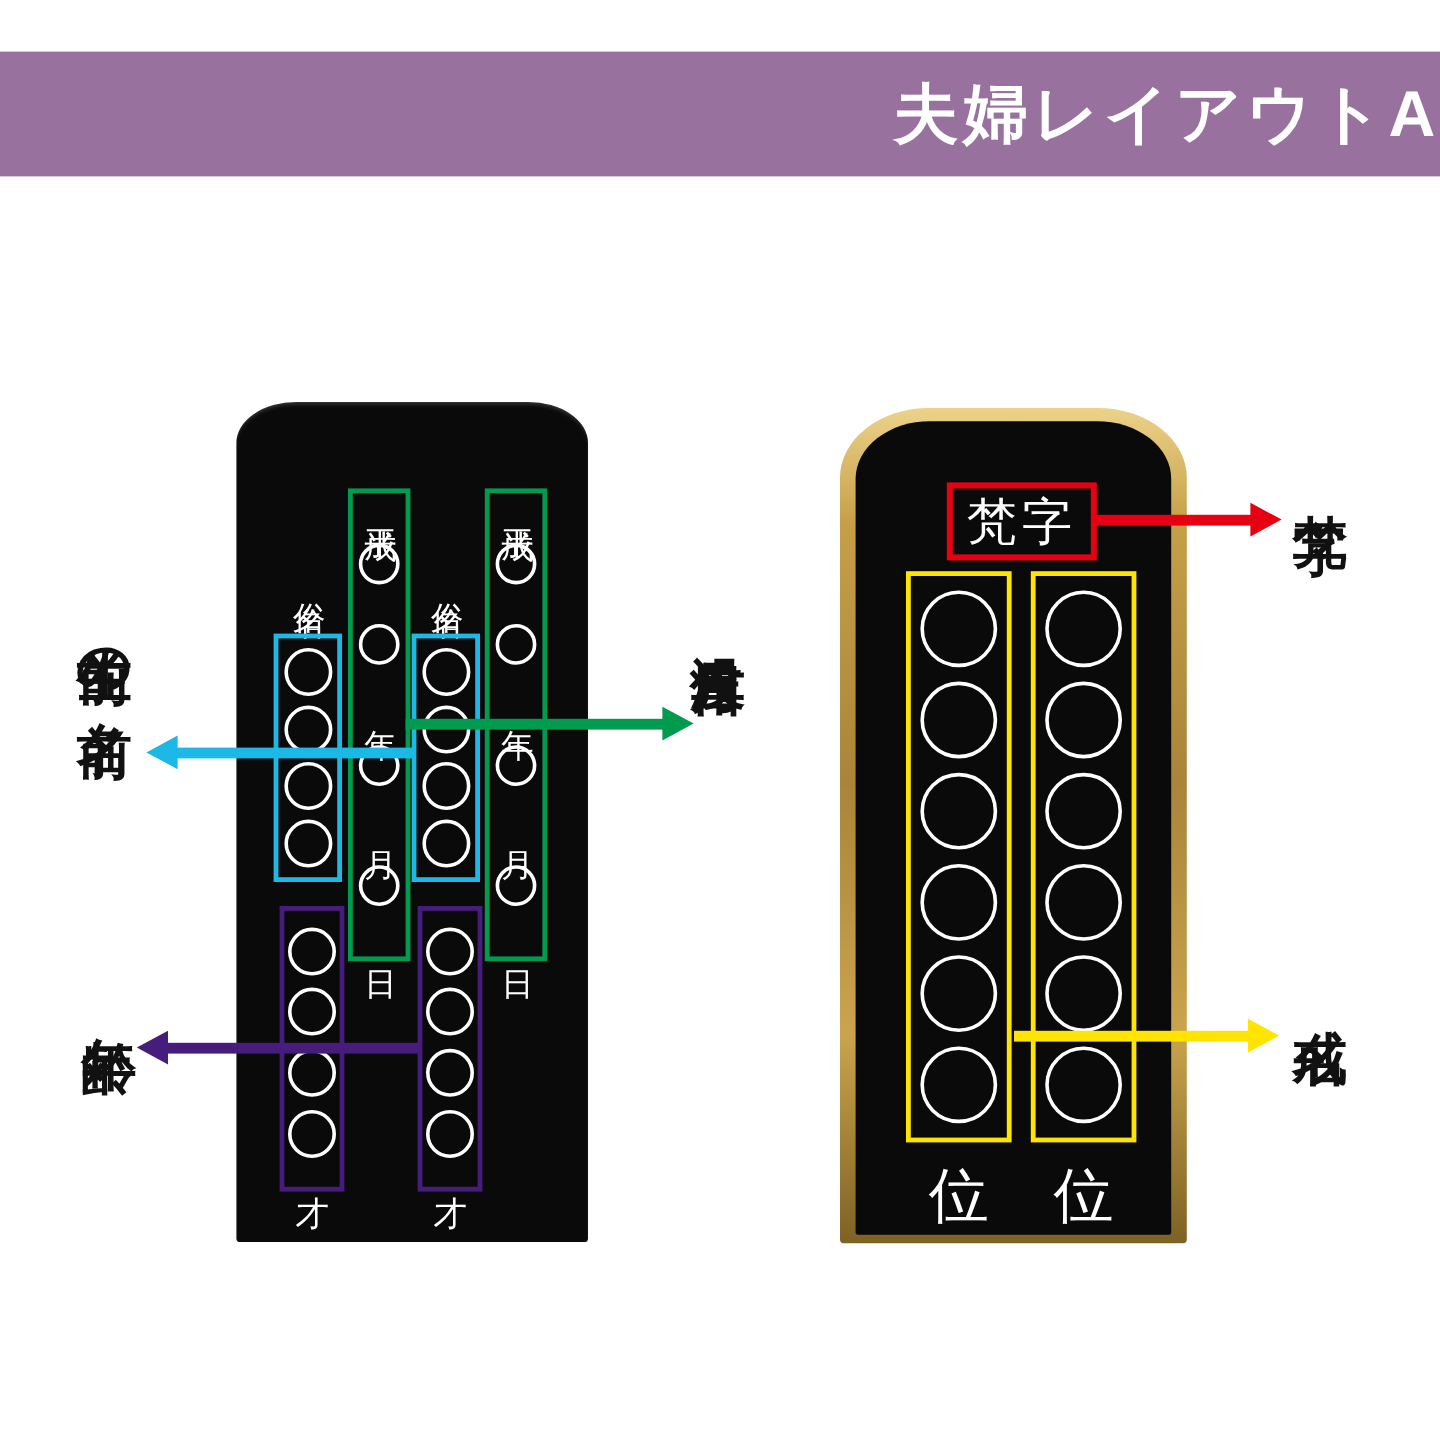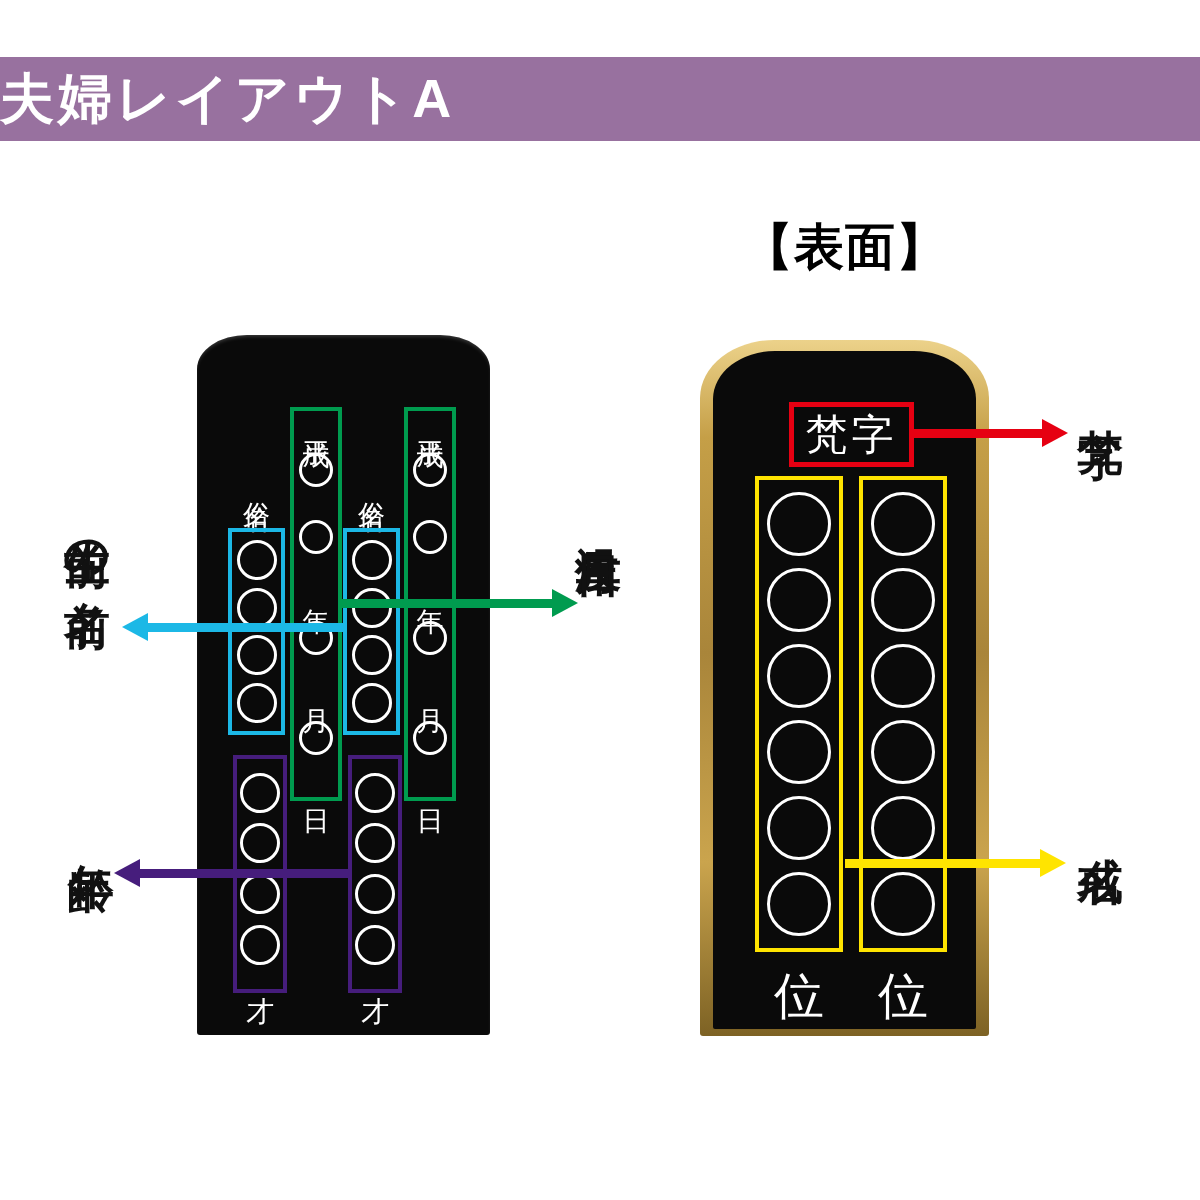--- a/index.html
+++ b/index.html
@@ -2,22 +2,22 @@
 <html style="--banner: #98719f; --cyan: #1cb8e6; --green: #009b4f; --purple: #461d7c; --red: #e60012; --yellow: #ffe400; --gold: #c09a45; --tablet: #0a0a0a;"><head>
 <meta charset="utf-8">
 <style>
   * { margin:0; padding:0; box-sizing:border-box; }
   html,body { background:#ffffff; }
   body { font-family:"Liberation Sans", sans-serif; }
 
   .canvas { position:relative; width:1200px; height:1200px; background:#fff; overflow:hidden; }
 
   
-  .banner { position:absolute; left:0; top:57px; width:1200px; height:84px;
-            background:var(--banner,#98719f); display:flex; align-items:center; justify-content:flex-start; }
+  .banner { position:absolute; left:0; top:43px; width:1200px; height:104px;
+            background:var(--banner,#98719f); display:flex; align-items:center; justify-content:flex-end; }
   .banner-text { color:#fff; font-size:54px; font-weight:bold; letter-spacing:4px; }
 
   
   .panel-title { position:absolute; top:214px; width:300px; text-align:center;
                  font-size:50px; font-weight:bold; color:#000; letter-spacing:1px; }
   .back-title { left:193px; }
   .front-title { left:695px; }
 
   
   .tablet { position:absolute; z-index:1; }
@@ -98,21 +98,20 @@
 </style>
 </head>
 <body>
 
 <div class="canvas">
 
   <div class="banner">
     <div class="banner-text">夫婦レイアウトA</div>
   </div>
 
-  <div class="panel-title front-title">【表面】</div>
 
   <div class="tablet back-tablet">
 
     <div class="vcell z1">
       <span class="vtext wtext zokumyo">俗名</span>
     </div>
     <div class="box cyan-box cb1">
       <div class="circle d40"></div>
       <div class="circle d40"></div>
       <div class="circle d40"></div>

